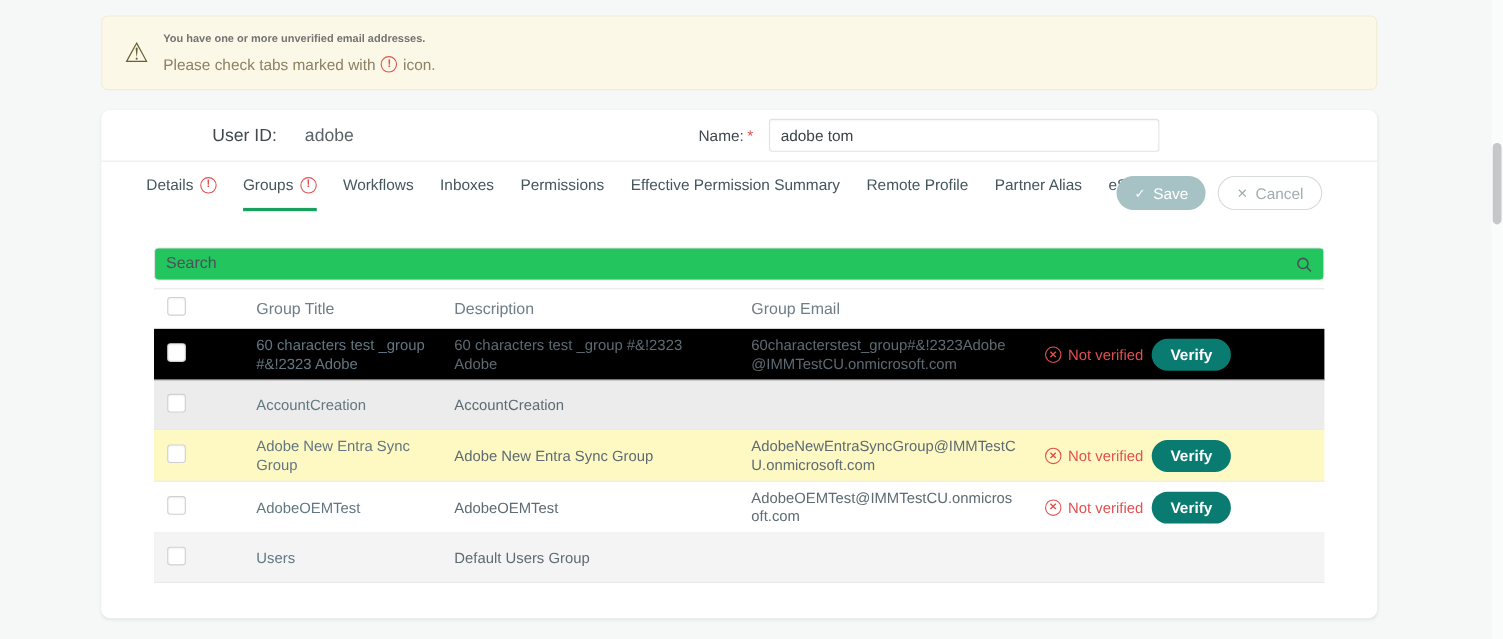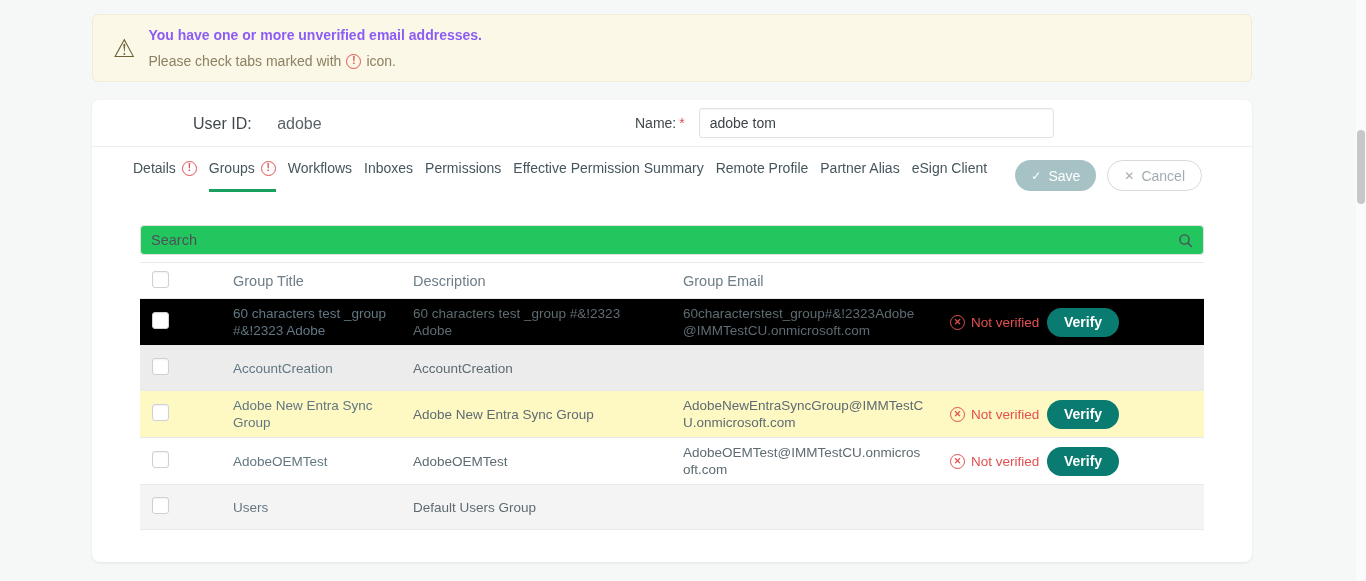--- a/index.html
+++ b/index.html
@@ -15,21 +15,21 @@
   .banner {
     position: absolute; left: 92px; top: 14px;
     width: 1160px; height: 68px;
     background: #fcf8e7;
     border: 1px solid #f2ecd4;
     border-radius: 6px;
     display: flex; align-items: center;
     padding: 0 20px;
   }
   .warn-icon { font-size: 25px; color: #6c6134; margin-right: 13px; line-height: 1; }
-  .banner-title { font-size: 14px; font-weight: bold; color: #8b5cf6; margin-bottom: 10px; }
+  .banner-title { font-size: 10px; font-weight: bold; color: #737373; margin-bottom: 10px; }
   .banner-sub { font-size: 14px; color: #8b8163; display: flex; align-items: center; gap: 5px; }
   .alert-circle {
     display: inline-flex; width: 15px; height: 15px; flex: none;
     border: 1.5px solid #e05252; border-radius: 50%;
     color: #e05252; font-size: 10px; font-weight: bold;
     align-items: center; justify-content: center; line-height: 1;
   }
 
   
   .card {
@@ -48,21 +48,21 @@
   .name-input {
     margin-left: 14px; width: 355px; height: 30px;
     border: 1px solid #e0e3e4; border-radius: 3px;
     padding: 0 10px; font-size: 14px; color: #3c4347;
     background: #fff; font-family: inherit; outline: none;
     box-shadow: inset 0 1px 2px rgba(0,0,0,.04);
   }
 
   
   .tabs-row { position: relative; height: 45px; padding-left: 41px; display: flex; }
-  .tabs { display: flex; gap: 12px; height: 100%; }
+  .tabs { display: flex; gap: 24px; height: 100%; }
   .tab {
     display: flex; align-items: center; gap: 6px;
     font-size: 14px; color: #45565d;
     border-bottom: 3px solid transparent; cursor: pointer;
   }
   .tab.active { border-bottom-color: #1aa05e; }
   .actions { position: absolute; right: 50px; top: 13px; display: flex; gap: 11px; }
   .btn {
     height: 31px; border-radius: 16px; font-size: 14px;
     display: inline-flex; align-items: center; gap: 7px;

